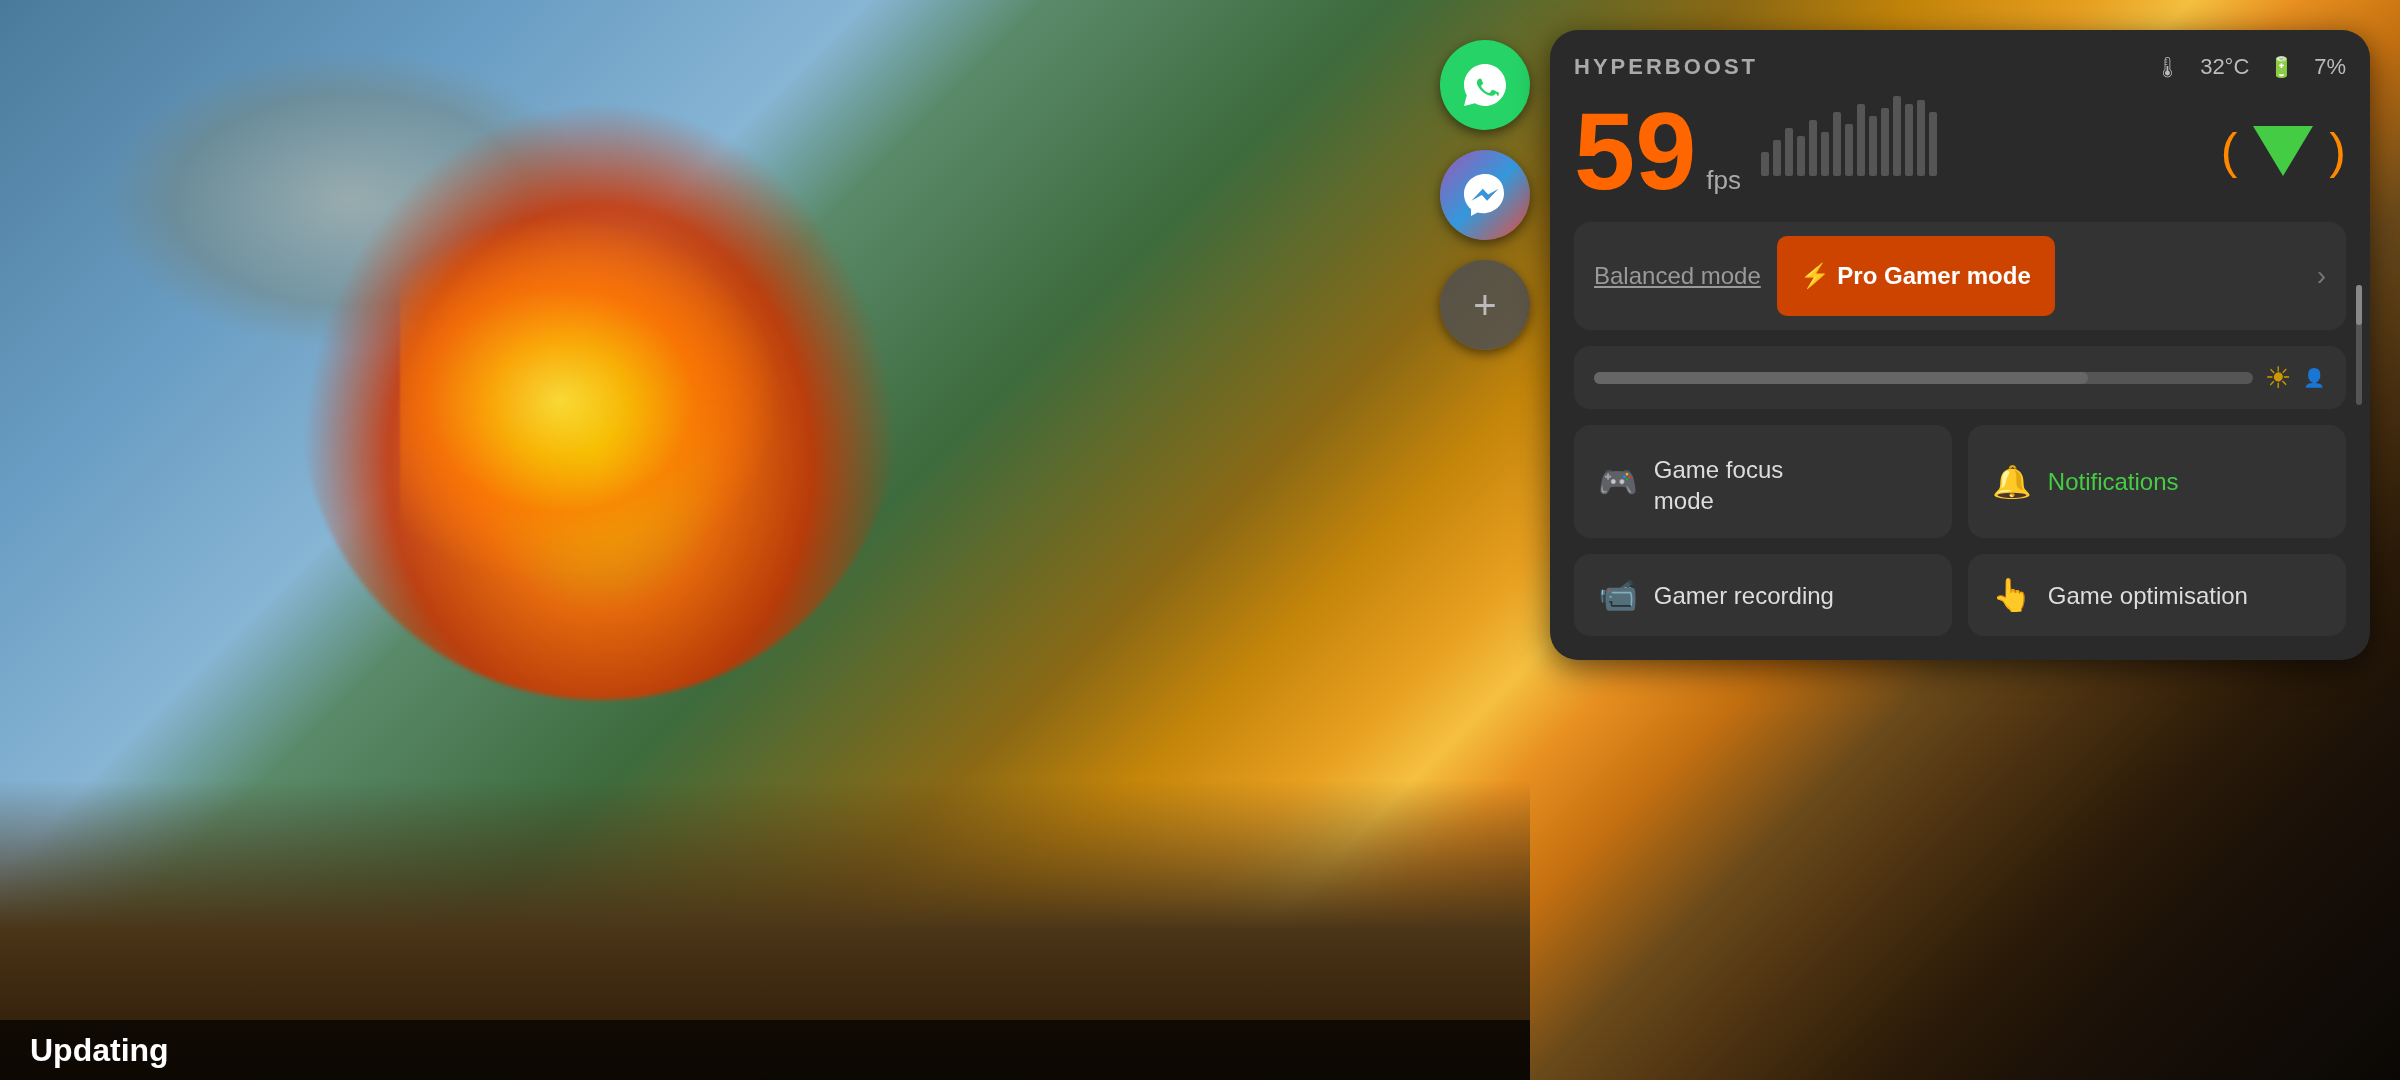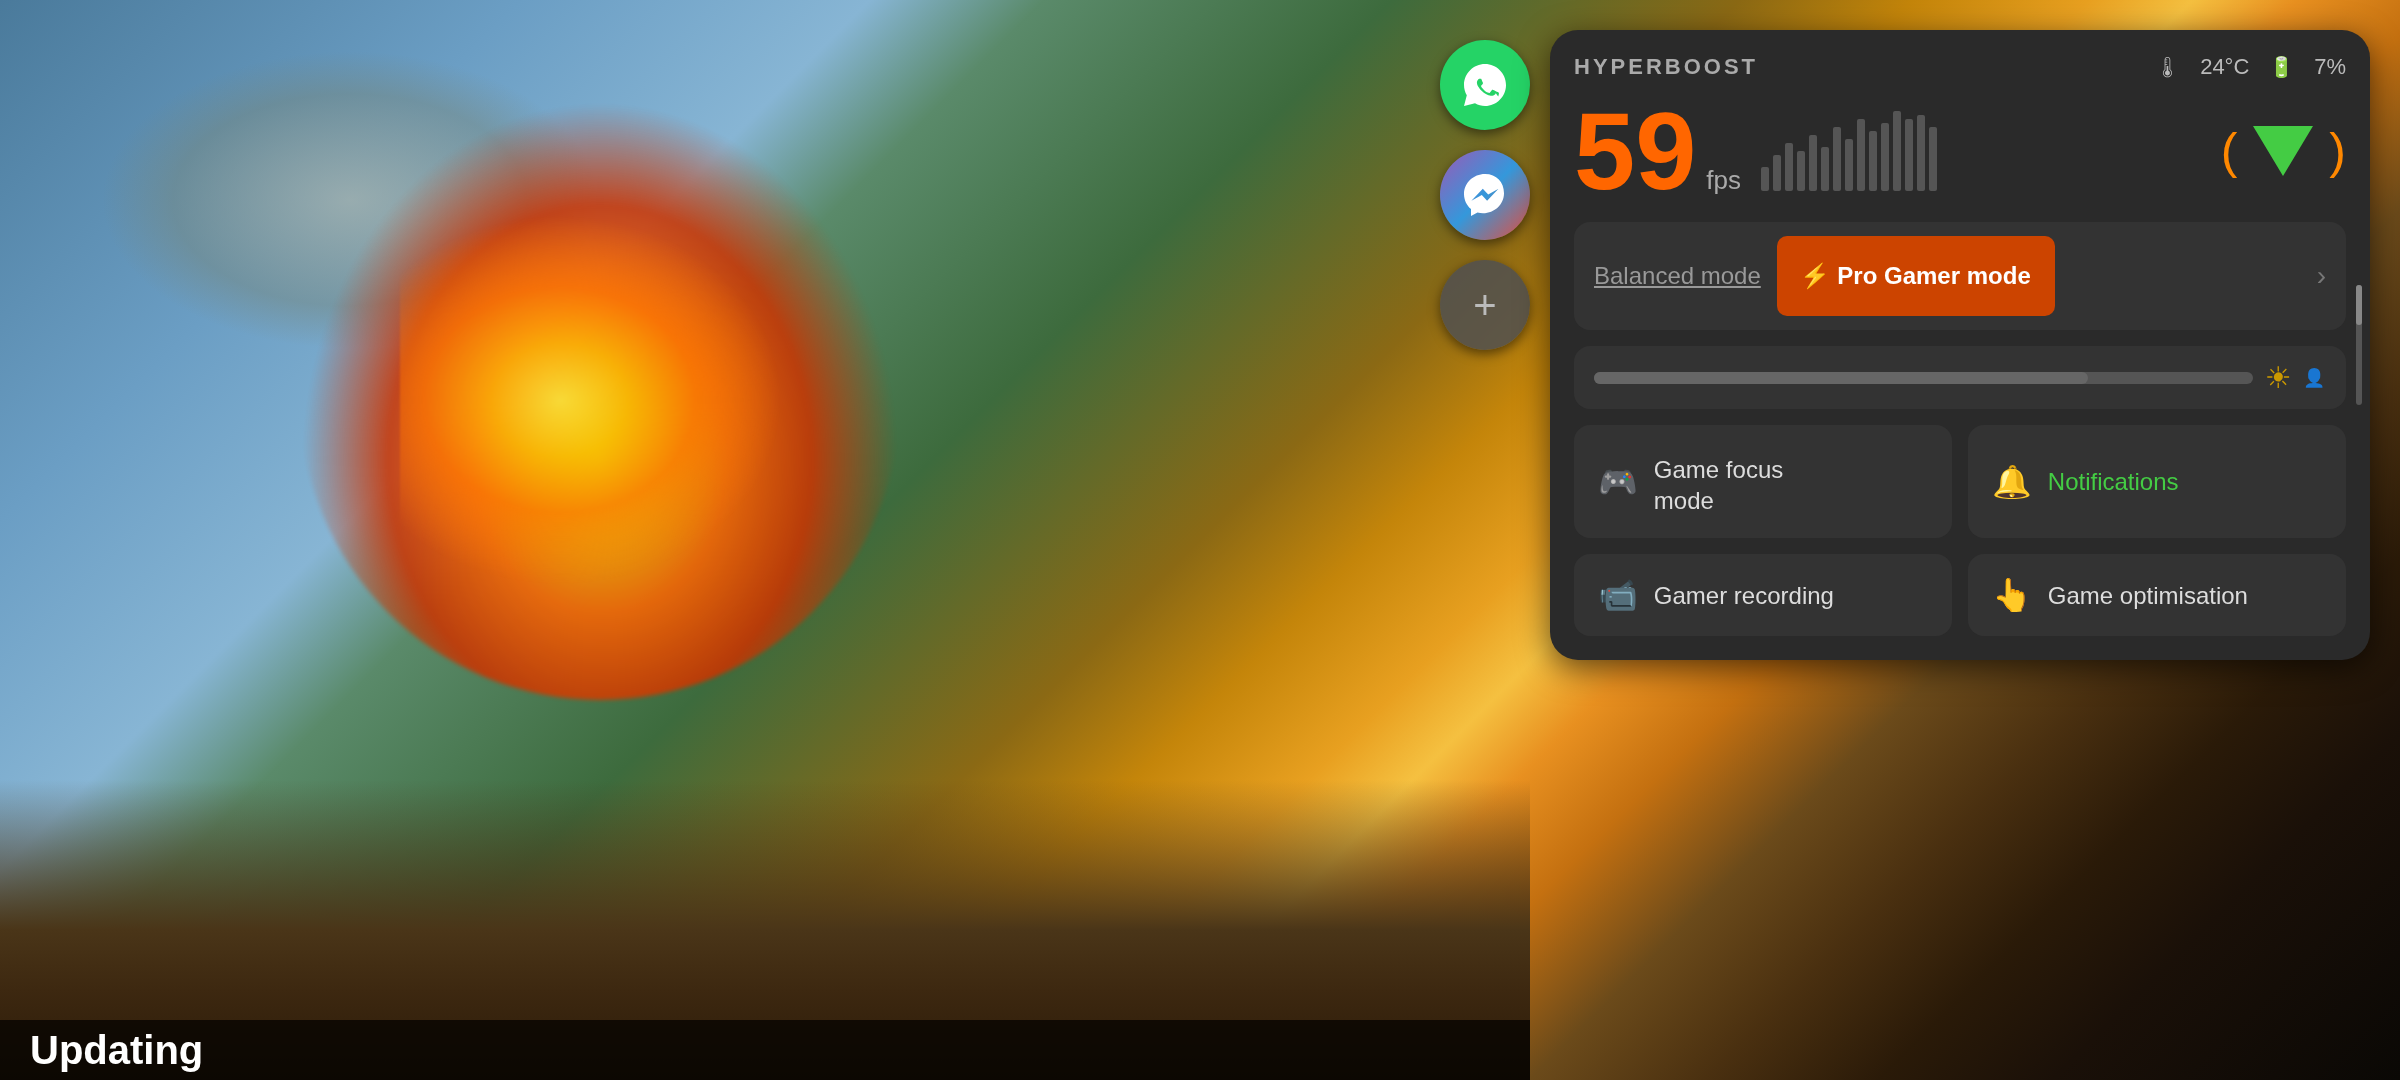--- a/index.html
+++ b/index.html
@@ -90,21 +90,21 @@
       right: 870px;
       height: 60px;
       background: rgba(0,0,0,0.7);
       display: flex;
       align-items: center;
       padding: 0 30px;
     }
 
     .status-text {
       color: white;
-      font-size: 40px;
+      font-size: 32px;
       font-weight: 700;
     }
 
     
     .sidebar {
       position: absolute;
       right: 870px;
       top: 40px;
       display: flex;
       flex-direction: column;
@@ -172,21 +172,20 @@
       display: flex;
       gap: 20px;
       align-items: center;
       color: #bbb;
       font-size: 22px;
     }
 
     
     .fps-row {
       display: flex;
-      align-items: center;
       gap: 20px;
     }
 
     .fps-number {
       color: #ff6600;
       font-size: 110px;
       font-weight: 700;
       line-height: 1;
     }
 
@@ -390,21 +389,21 @@
 <div class="hyperboost-panel">
 
   <div class="scroll-hint">
     <div class="scroll-thumb"></div>
   </div>
 
   <div class="panel-header">
     <span class="hyperboost-logo">HYPERBOOST</span>
     <div class="header-stats">
       <span style="font-size:20px;">🌡</span>
-      <span>24°C</span>
+      <span>32°C</span>
       <span style="font-size:20px;">🔋</span>
       <span>7%</span>
     </div>
   </div>
 
   <div class="fps-row">
     <div style="display:flex; align-items:baseline; gap:10px;">
       <span class="fps-number">59</span>
       <span class="fps-label">fps</span>
     </div>

